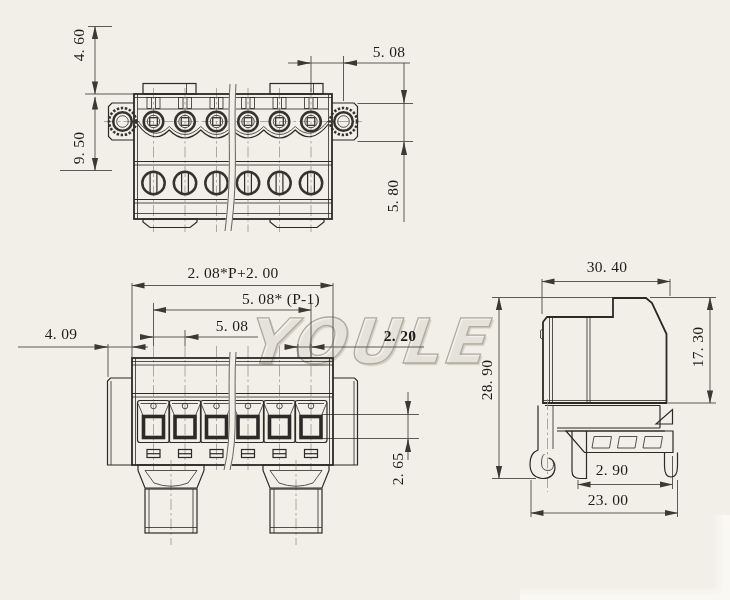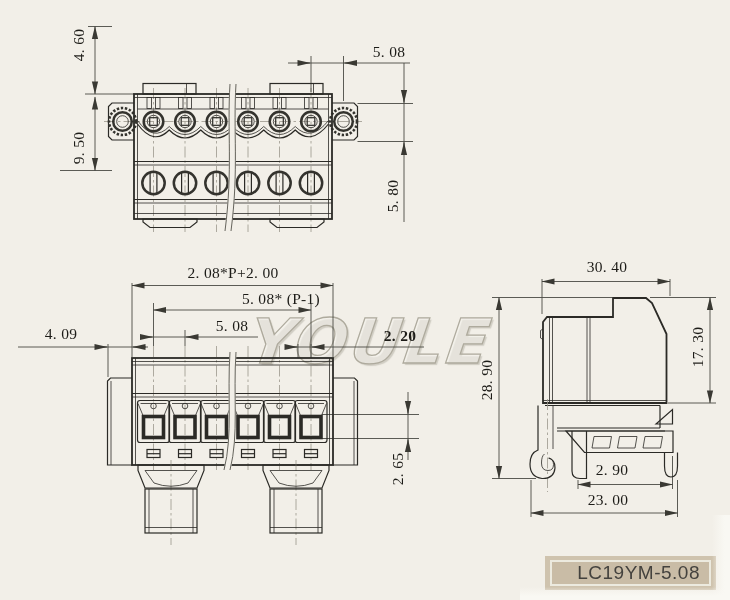--- a/index.html
+++ b/index.html
@@ -311,19 +311,16 @@
   <div class="dim-label" style="left:61px;top:334px;">4. 09</div>
   <div class="dim-label" style="left:400px;top:336px;font-weight:bold;">2. 20</div>
   <div class="dim-label rot" style="left:398px;top:469px;">2. 65</div>
 
   <div class="dim-label" style="left:607px;top:267px;">30. 40</div>
   <div class="dim-label rot" style="left:487px;top:380px;">28. 90</div>
   <div class="dim-label rot" style="left:698px;top:347px;">17. 30</div>
   <div class="dim-label" style="left:612px;top:470px;">2. 90</div>
   <div class="dim-label" style="left:608px;top:500px;">23. 00</div>
 
-  <div id="title-box">
-    <div id="title-box-inner">LC19YM-5.08</div>
-  </div>
 
   <div class="corner-r"></div>
   <div class="corner-b"></div>
 </div>
 
 </body></html>

